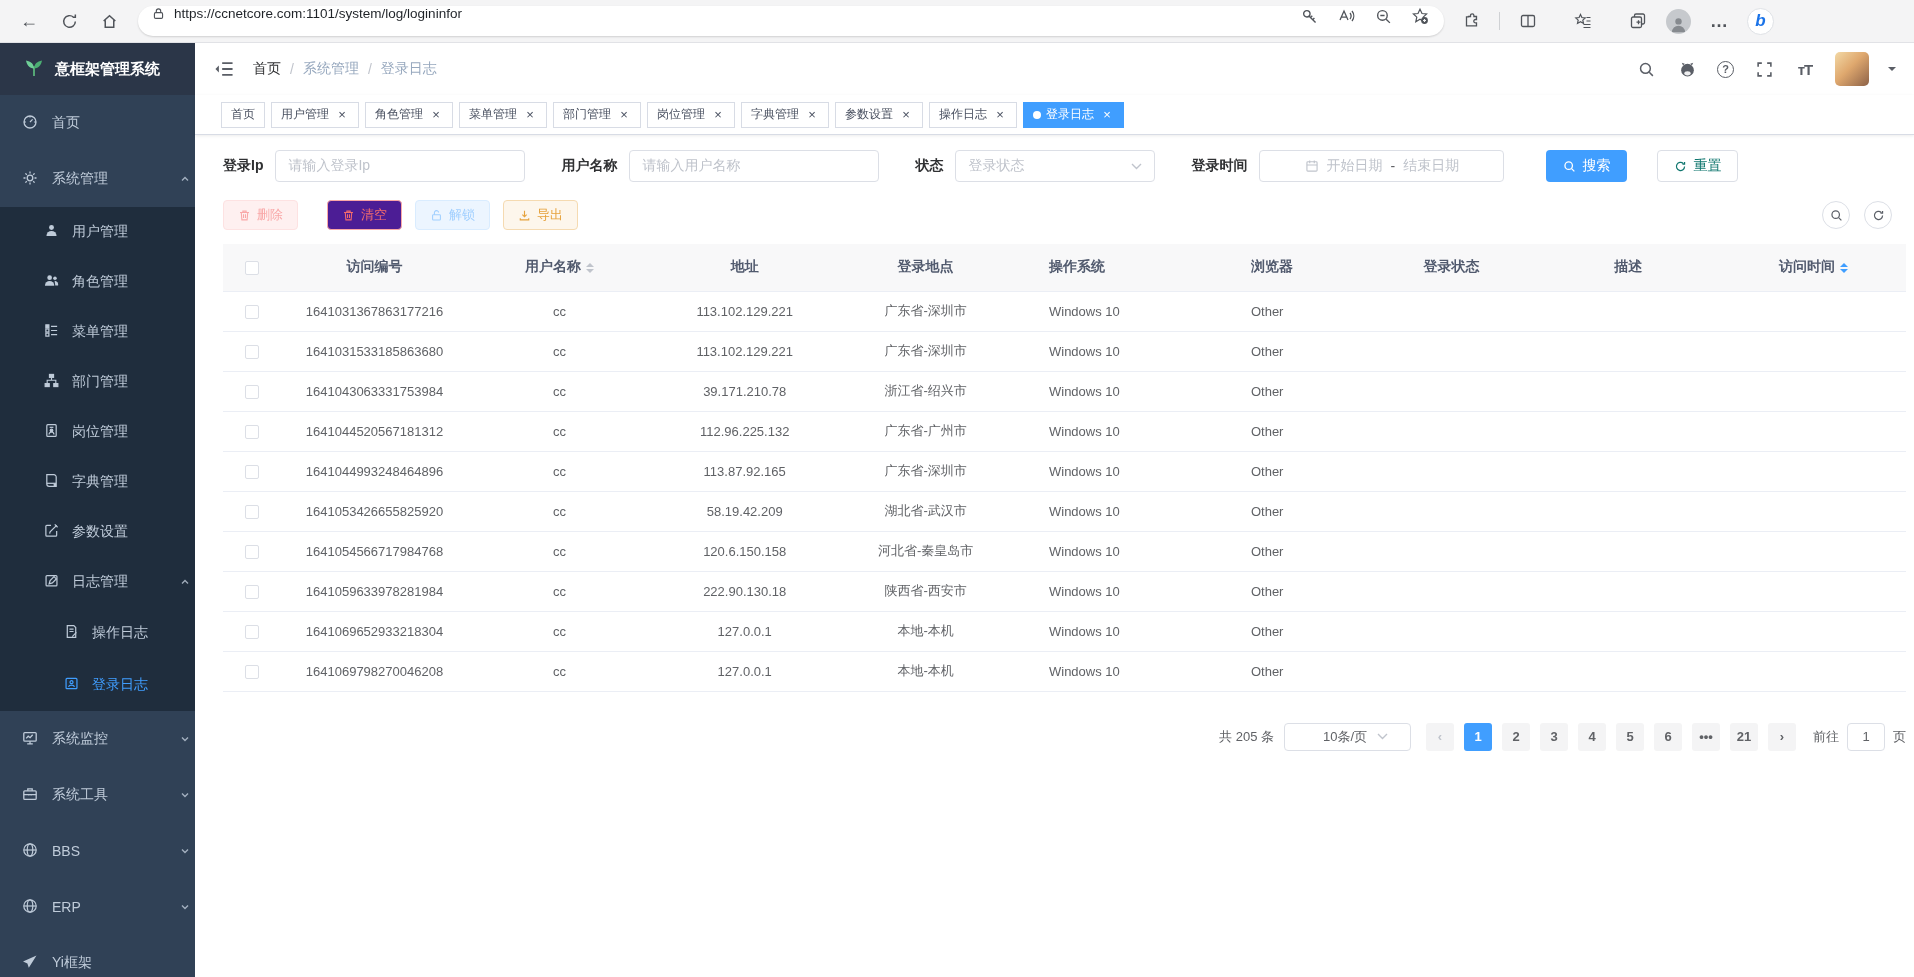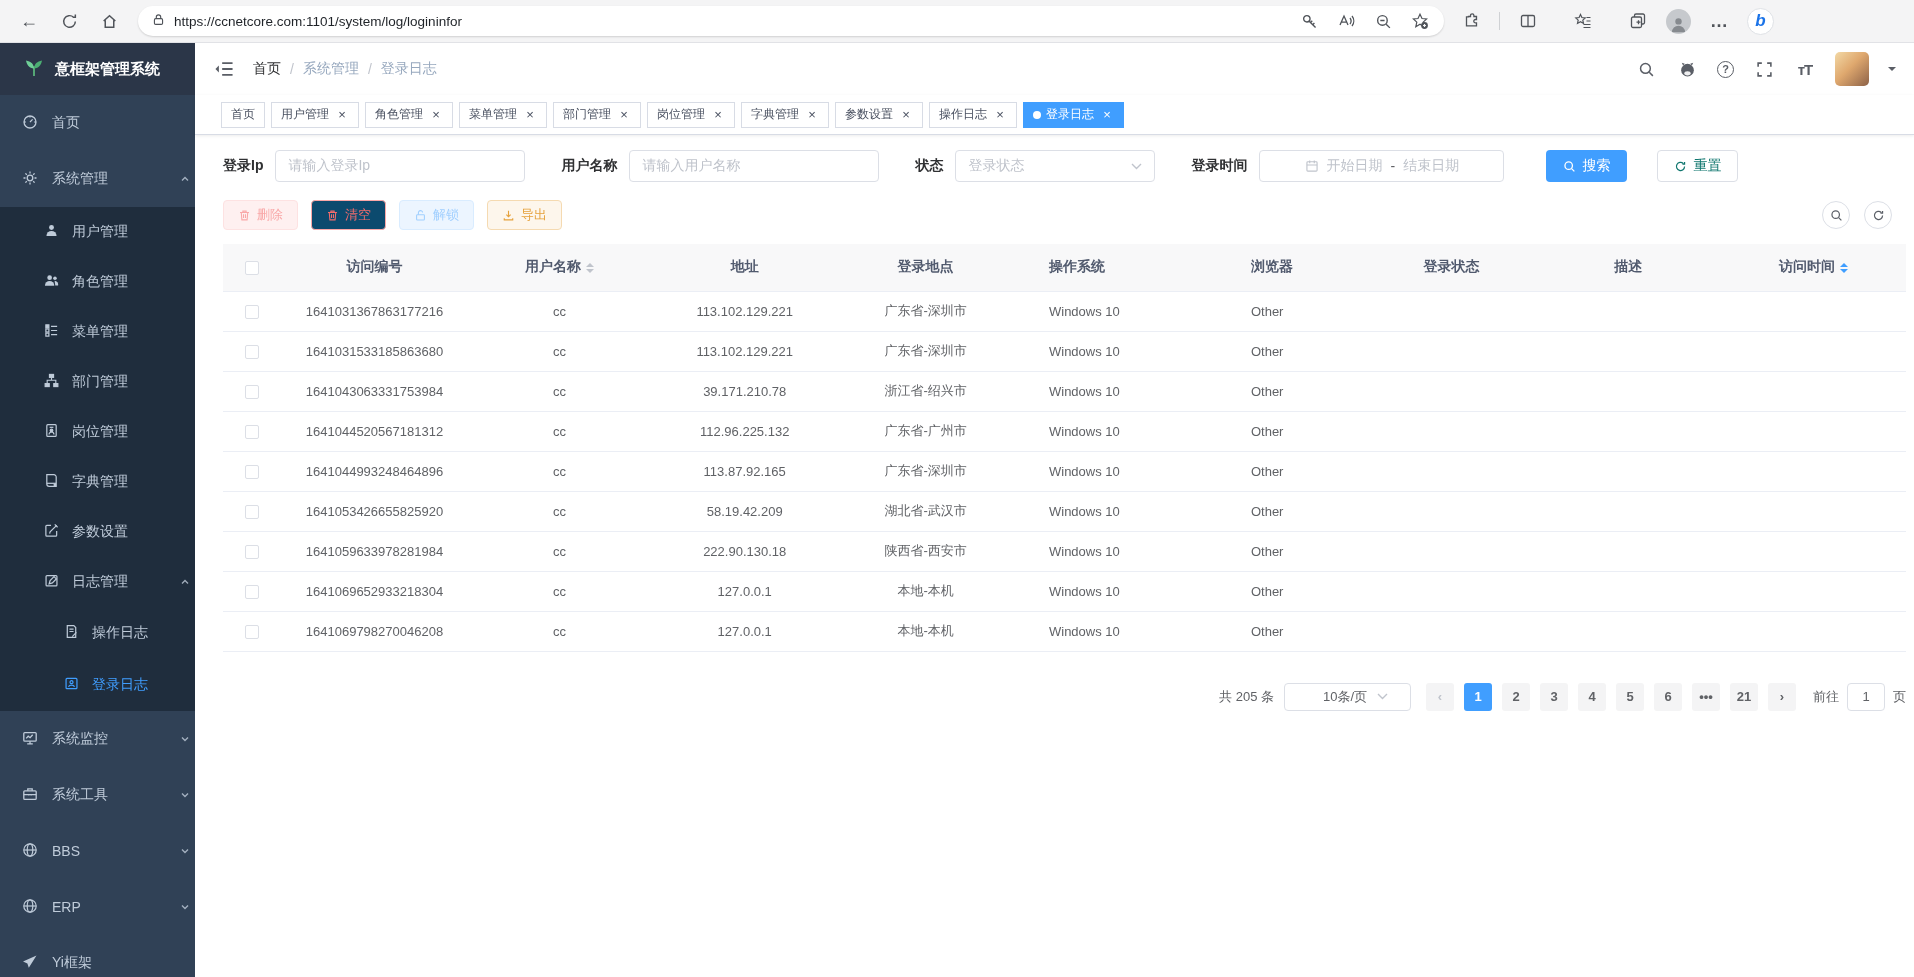--- a/index.html
+++ b/index.html
@@ -8,21 +8,21 @@
   .screen { width:1914px; height:977px; display:flex; flex-direction:column; overflow:hidden; }
 
   
   .browser-bar { height:43px; flex:0 0 43px; background:#f4f4f5; border-bottom:1px solid #e1e2e6;
     display:flex; align-items:center; padding:0 16px; }
   .bicon { width:26px; height:26px; display:flex; align-items:center; justify-content:center;
     color:#50545a; font-size:18px; border-radius:5px; cursor:pointer; flex:0 0 auto; }
   .bicon + .bicon { margin-left:14px; }
   .bicon svg { display:block; }
   .url-pill { width:1306px; height:30px; margin-left:16px; background:#fff; border-radius:15px;
-    box-shadow:0 1px 2px rgba(0,0,0,.15); display:flex; align-items:center; padding:0 14px; }
+    box-shadow:0 1px 2px rgba(0,0,0,.15); display:flex; align-items:flex-start; padding:0 14px; }
   .url-text { font-size:13.5px; color:#1f2328; margin-left:9px; white-space:nowrap; }
   .pill-right { margin-left:auto; display:flex; align-items:center; gap:17px; }
   .pill-right .bicon { width:20px; height:20px; margin:0; }
   .after-pill { display:flex; align-items:center; margin-left:14px; gap:15px; }
   .vdiv { width:1px; height:18px; background:#cfd1d4; }
   .avatar-browser { width:25px; height:25px; border-radius:50%; background:#c6c9cd;
     display:flex; align-items:flex-end; justify-content:center; overflow:hidden; cursor:pointer; }
   .bing { width:27px; height:27px; border-radius:50%; background:#fff; border:1px solid #dfe2e6;
     display:flex; align-items:center; justify-content:center; cursor:pointer;
     font-size:17px; font-weight:700; font-style:italic; color:#1a73e8; }
@@ -90,21 +90,21 @@
   .datebox { gap:8px; justify-content:center; cursor:pointer; }
   .btn { height:32px; border-radius:4px; font-size:14px; display:inline-flex; align-items:center;
     justify-content:center; gap:6px; cursor:pointer; border:1px solid transparent; padding:0 16px; }
   .btn-search { background:#409eff; color:#fff; margin-left:42px; }
   .btn-reset { background:#fff; border-color:#dcdfe6; color:#0f766e; margin-left:30px; }
 
   .toolbar { margin-top:18px; display:flex; align-items:center; flex:0 0 auto; }
   .tbtn { height:30px; padding:0 14px; border-radius:4px; font-size:13px; display:inline-flex;
     align-items:center; gap:6px; cursor:pointer; margin-right:13px; border:1px solid transparent; }
   .tbtn-del    { background:#fef0f0; border-color:#fde2e2; color:#f9a7a7; }
-  .tbtn-clear  { background:#0c4a6e; border-color:#f9a7a7; color:#f56c6c; }
+  .tbtn-clear  { background:#4c1d95; border-color:#f9a7a7; color:#f56c6c;margin-left:16px; }
   .tbtn-unlock { background:#ecf5ff; border-color:#d9ecff; color:#a0cfff; }
   .tbtn-export { background:#fdf6ec; border-color:#f5dab1; color:#e6a23c; }
   .circle-btns { margin-left:auto; margin-right:14px; display:flex; gap:14px; }
   .cbtn { width:28px; height:28px; border-radius:50%; border:1px solid #dcdfe6; background:#fff;
     color:#5a5e66; display:flex; align-items:center; justify-content:center; cursor:pointer; }
 
   
   table { margin-top:14px; width:100%; border-collapse:collapse; table-layout:fixed;
     font-size:13px; color:#606266; flex:0 0 auto; }
   thead th { height:47px; background:#f8f8f9; color:#515a6e; font-weight:700; font-size:14px;
@@ -730,20 +730,32 @@
                 <td>cc</td>
                 <td>58.19.42.209</td>
                 <td>湖北省-武汉市</td>
                 <td class="al">Windows 10</td>
                 <td class="al">Other</td>
                 <td></td>
                 <td></td>
                 <td></td>
               </tr>
 
+              <tr>
+                <td><span class="cb"></span></td>
+                <td>1641054566717984768</td>
+                <td>cc</td>
+                <td>120.6.150.158</td>
+                <td>河北省-秦皇岛市</td>
+                <td class="al">Windows 10</td>
+                <td class="al">Other</td>
+                <td></td>
+                <td></td>
+                <td></td>
+              </tr>
 
               <tr>
                 <td><span class="cb"></span></td>
                 <td>1641059633978281984</td>
                 <td>cc</td>
                 <td>222.90.130.18</td>
                 <td>陕西省-西安市</td>
                 <td class="al">Windows 10</td>
                 <td class="al">Other</td>
                 <td></td>

